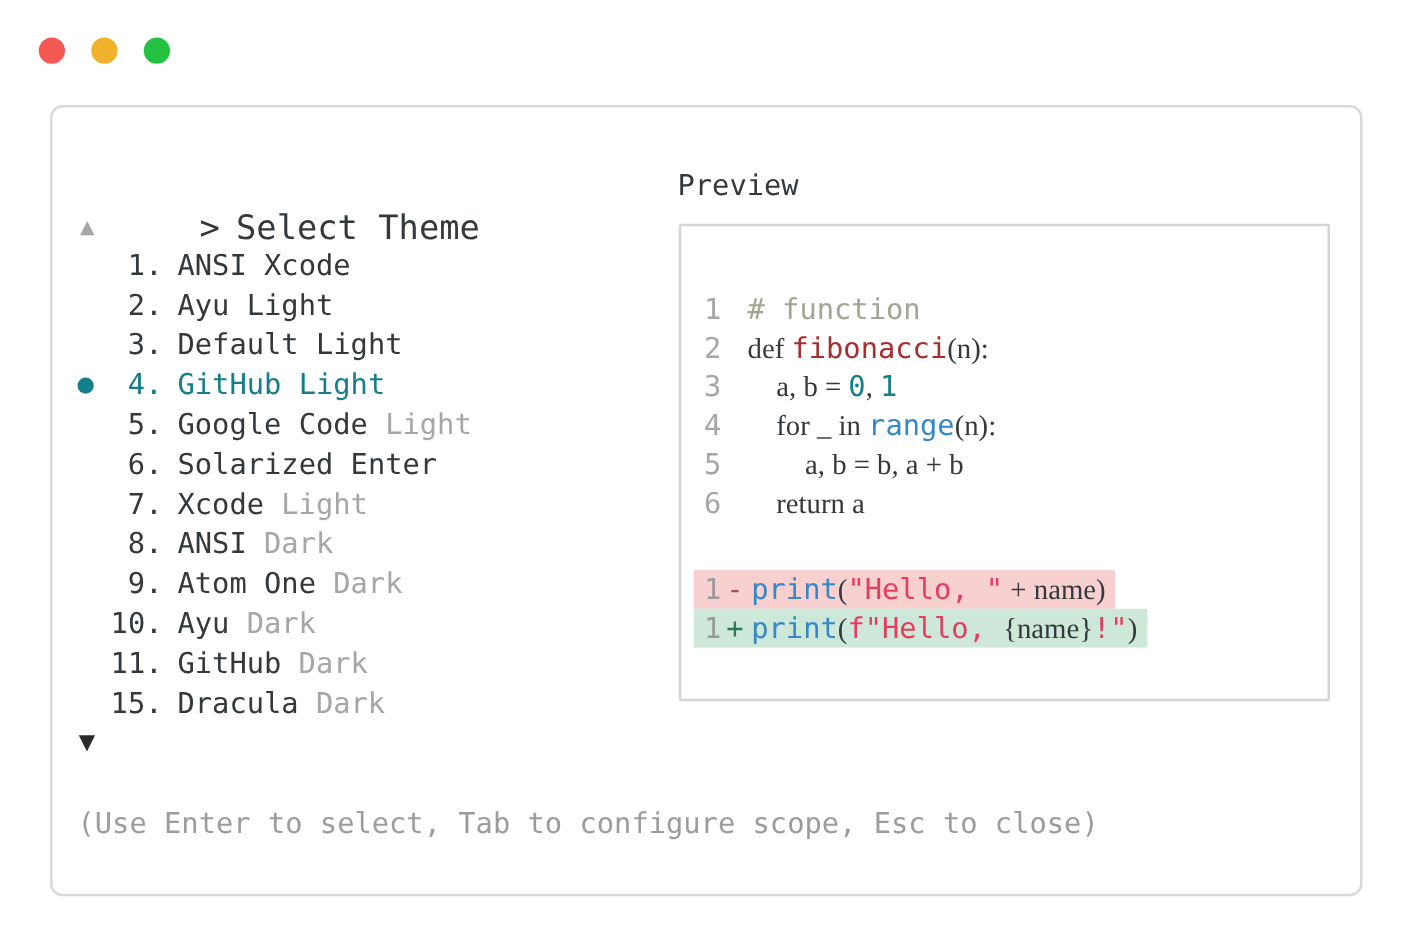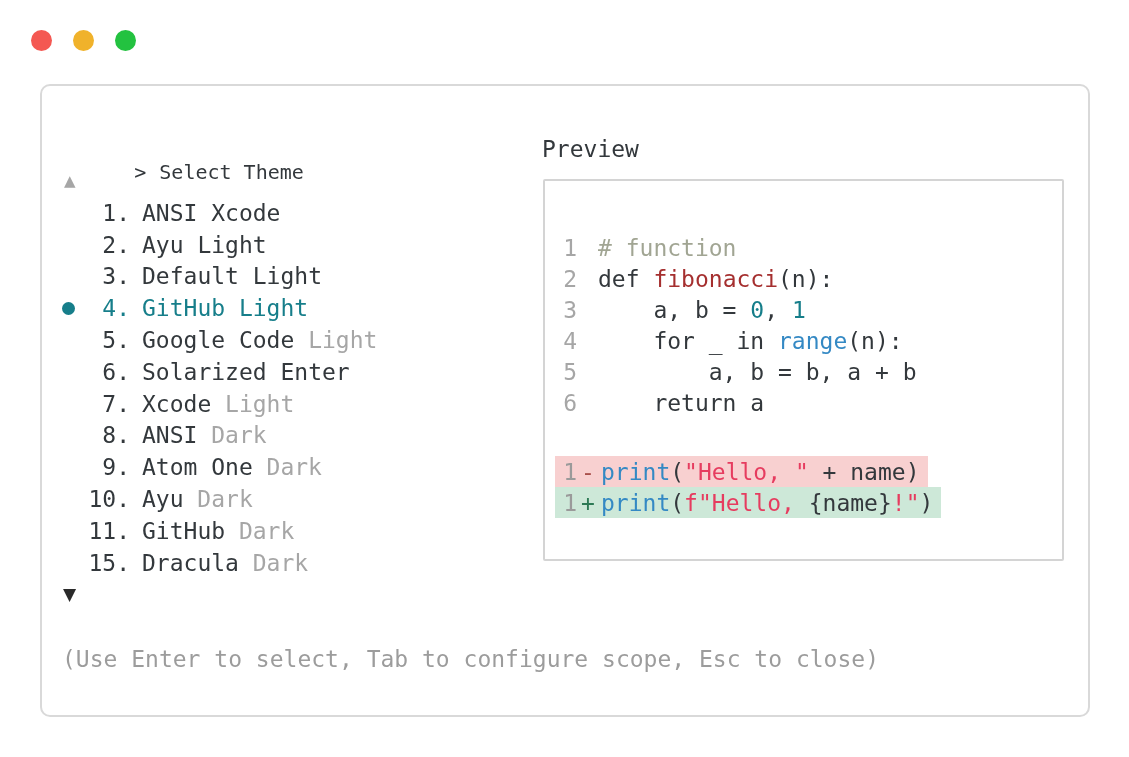--- a/index.html
+++ b/index.html
@@ -17,21 +17,21 @@
 
   
   .panel {
     position: absolute; left: 40px; top: 84px;
     width: 1050px; height: 633px;
     border: 2px solid var(--border, #d9d9d9);
     border-radius: 10px;
     background: #fff;
   }
 
-  .prompt { position: absolute; left: 20px; top: 50px; font-size: 20px; color: var(--text-dark, #33383c); white-space: pre; }
+  .prompt { position: absolute; left: 20px; top: 50px; font-size: 27px; color: var(--text-dark, #33383c); white-space: pre; }
   .prompt-symbol { margin-right: 13px; }
 
   .scroll-up {
     position: absolute; left: 22px; top: 86px;
     font-size: 15px; color: var(--text-muted, #a6a6a6);
     font-family: "DejaVu Sans", sans-serif;
   }
   .scroll-down {
     position: absolute; left: 21px; top: 498px;
     font-size: 17px; color: #2a2a2a;
@@ -69,21 +69,21 @@
   .d-row { display: flex; align-items: center; height: 31px; width: max-content; padding: 0 8px; font-size: 23px; }
   .d-row.removed { background: var(--diff-removed-bg, #f8d0d0); }
   .d-row.added { background: var(--diff-added-bg, #cde8d8); }
   .d-num { width: 14px; text-align: right; color: #9a9a9a; }
   .d-sign { width: 14px; margin: 0 6px 0 4px; text-align: center; }
   .d-row.removed .d-sign { color: var(--diff-minus, #a94f4a); }
   .d-row.added .d-sign { color: var(--diff-plus, #2d7a55); }
   .d-code { white-space: pre; }
 
   
-  .tok-plain    { color: var(--text-dark, #33383c); }
+  .tok-plain    { color: var(--text-dark, #33383c); font-family: Liberation Serif, serif; }
   .tok-comment  { color: var(--comment, #a1a593); text-align: center; }
   .tok-function { color: var(--function-name, #a52f2f); }
   .tok-builtin  { color: var(--builtin, #3489c4); margin-top: 40px; }
   .tok-number   { color: var(--number-literal, #167e8a); }
   .tok-string   { color: var(--string, #e63c5f); }
 </style>
 </head>
 <body>
 
 <div class="stage">

